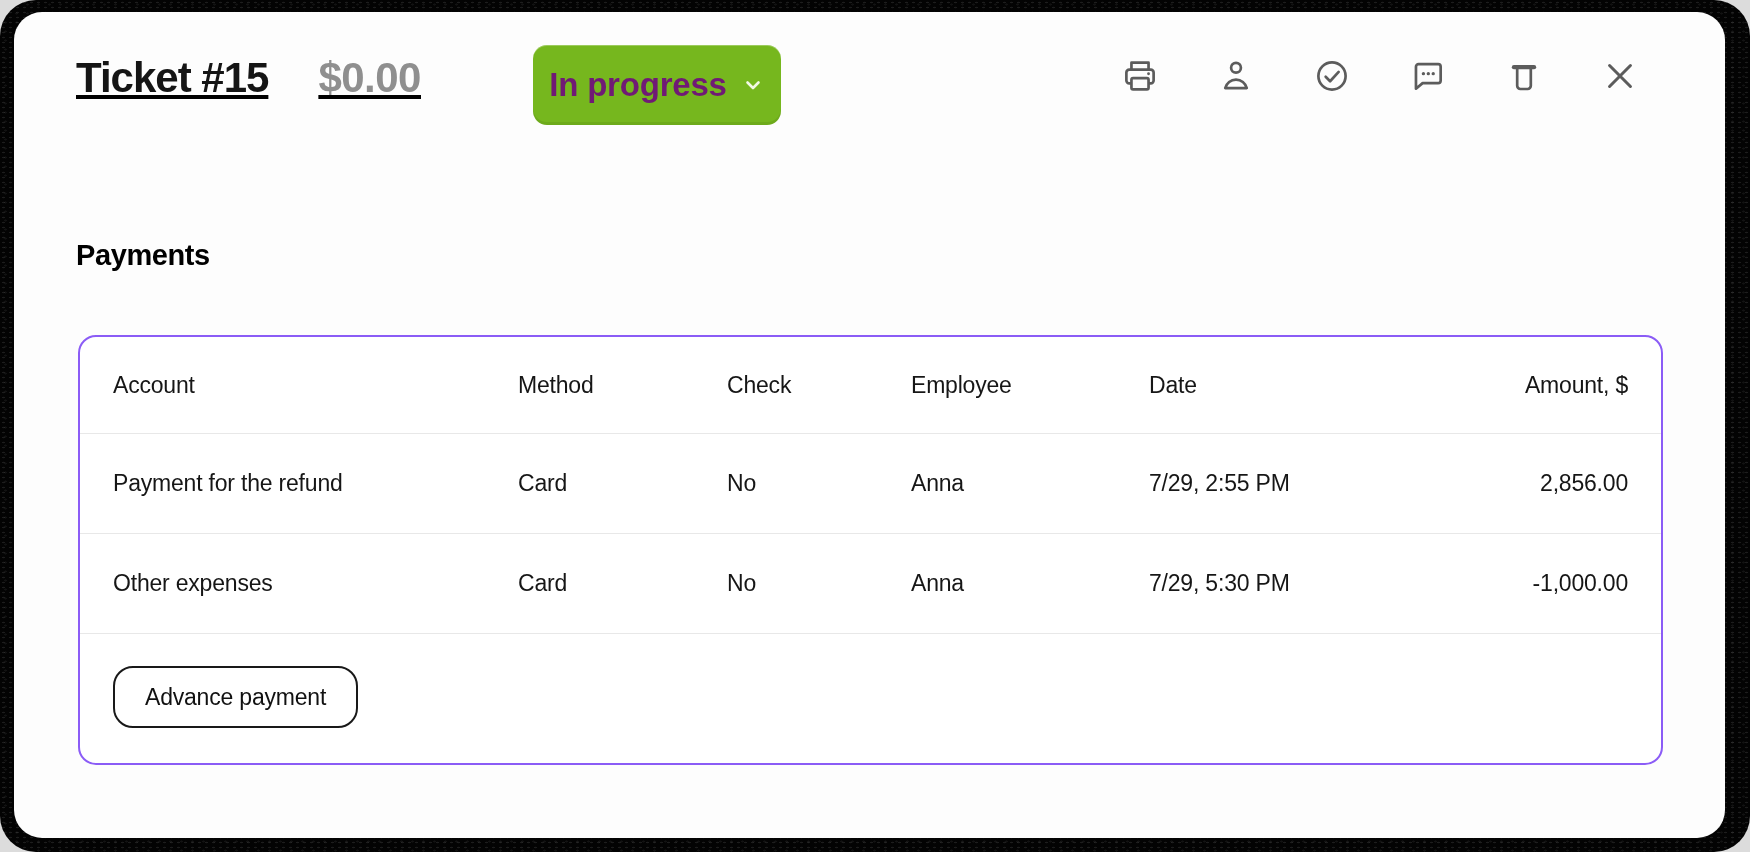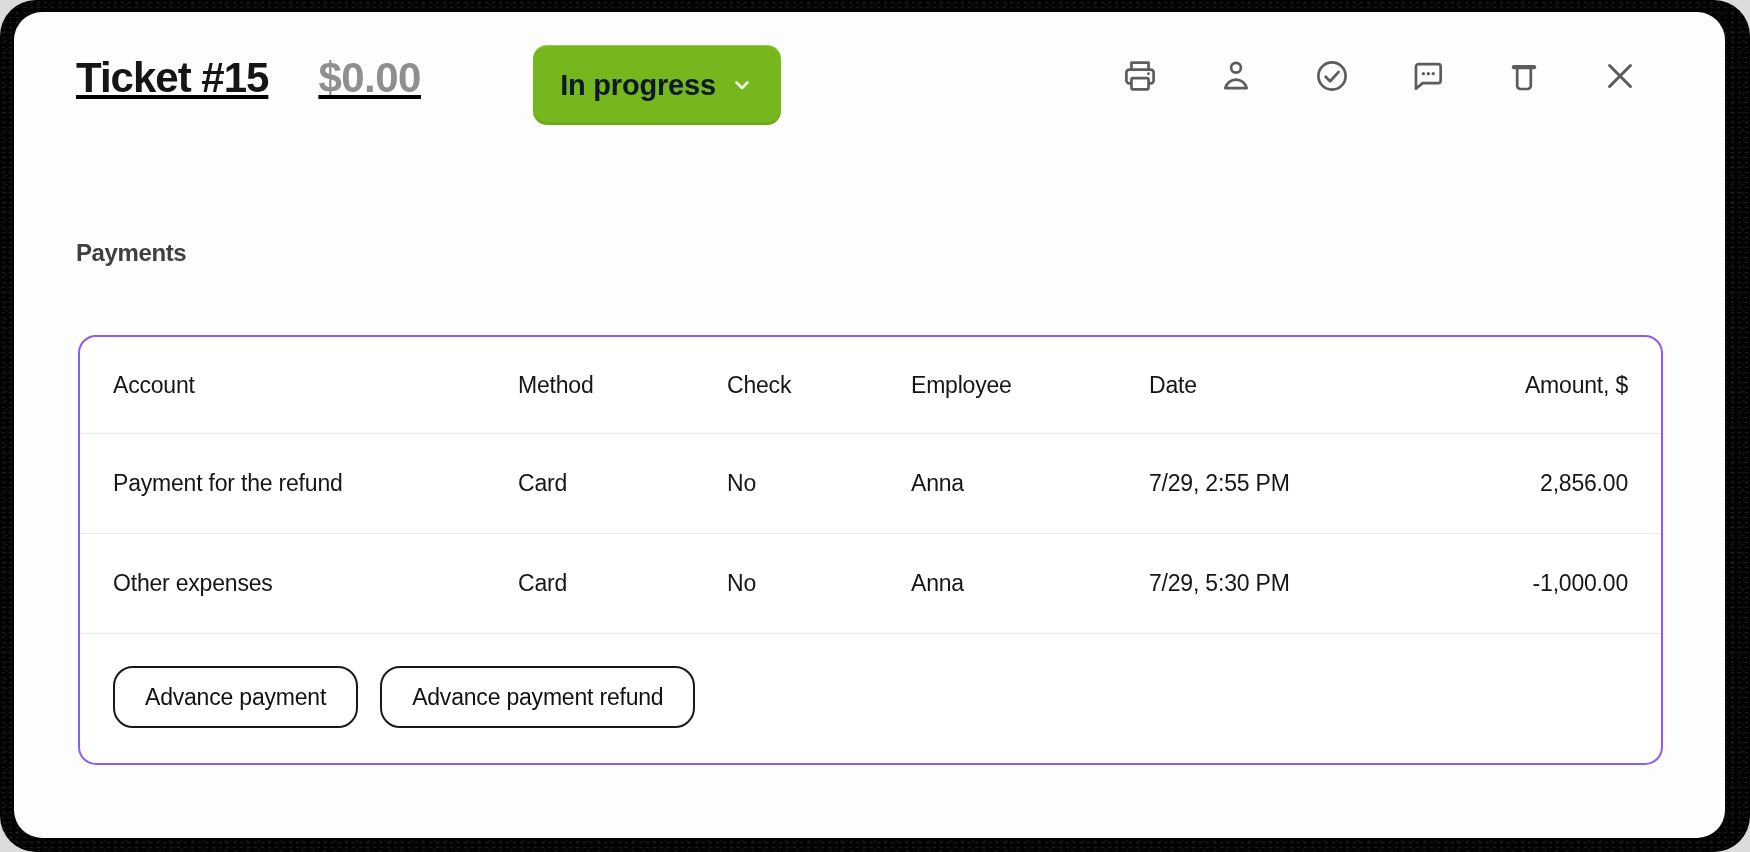--- a/index.html
+++ b/index.html
@@ -12,27 +12,27 @@
     background-size:7px 5px,11px 9px;}
   .card{position:absolute;left:14px;top:12px;width:1711px;height:826px;background:#fdfdfd;border-radius:28px;}
 
   
   .title-group{position:absolute;left:62px;top:40px;display:flex;align-items:baseline;gap:50px;text-decoration:underline;}
   .ticket-title{font-size:42px;font-weight:700;color:#151515;letter-spacing:-1px;line-height:52px;}
   .ticket-amount{font-size:42px;font-weight:600;color:#8f8f8f;letter-spacing:-0.5px;line-height:52px;}
   .status-btn{position:absolute;left:519px;top:33px;width:248px;height:80px;border:none;cursor:pointer;
     background:#76b71e;border-radius:14px;display:flex;align-items:center;justify-content:center;gap:14px;
     box-shadow:inset 0 1px 0 rgba(255,255,255,.28), inset 0 -3px 0 rgba(0,0,0,.07);}
-  .status-btn span{color:#0f172a;font-size:29px;font-weight:600;letter-spacing:-0.2px;}
+  .status-btn span{color:#701a75;font-size:33px;font-weight:600;letter-spacing:-0.2px;}
   .toolbar{position:absolute;top:45px;right:86px;display:flex;align-items:center;gap:58px;}
   .tool-icon{width:38px;height:38px;display:block;color:#5c5c5c;cursor:pointer;}
   .tool-icon svg{width:100%;height:100%;}
 
   
-  .section-heading{position:absolute;left:62px;top:227px;font-size:24px;font-weight:700;color:#404040;letter-spacing:-0.4px;}
+  .section-heading{position:absolute;left:62px;top:227px;font-size:29px;font-weight:700;color:#000000;letter-spacing:-0.4px;}
 
   .pay-table{position:absolute;left:64px;top:323px;width:1585px;height:430px;box-sizing:border-box;
     border:2px solid #8b5cf6;border-radius:18px;background:#fff;}
   .t-row{display:grid;grid-template-columns:405px 209px 184px 238px 1fr max-content;align-items:center;
     padding:0 33px;box-sizing:border-box;border-bottom:1px solid #e8e8e8;font-size:23px;color:#161616;letter-spacing:-0.2px;}
   .t-head{height:97px;}
   .t-body{height:100px;}
   .cell-amount{text-align:right;}
   .t-footer{display:flex;gap:22px;align-items:flex-start;padding:32px 33px 0 33px;}
   .action-btn{height:62px;padding:0 30px;background:#fff;border:2px solid #191919;border-radius:20px;
@@ -124,18 +124,17 @@
         <div>Other expenses</div>
         <div>Card</div>
         <div>No</div>
         <div>Anna</div>
         <div>7/29, 5:30 PM</div>
         <div class="cell-amount">-1,000.00</div>
       </div>
 
       <div class="t-footer">
         <button class="action-btn">Advance payment</button>
-        <button class="action-btn">Advance payment refund</button>
       </div>
     </div>
 
   </div>
 </div>
 
 </body></html>

